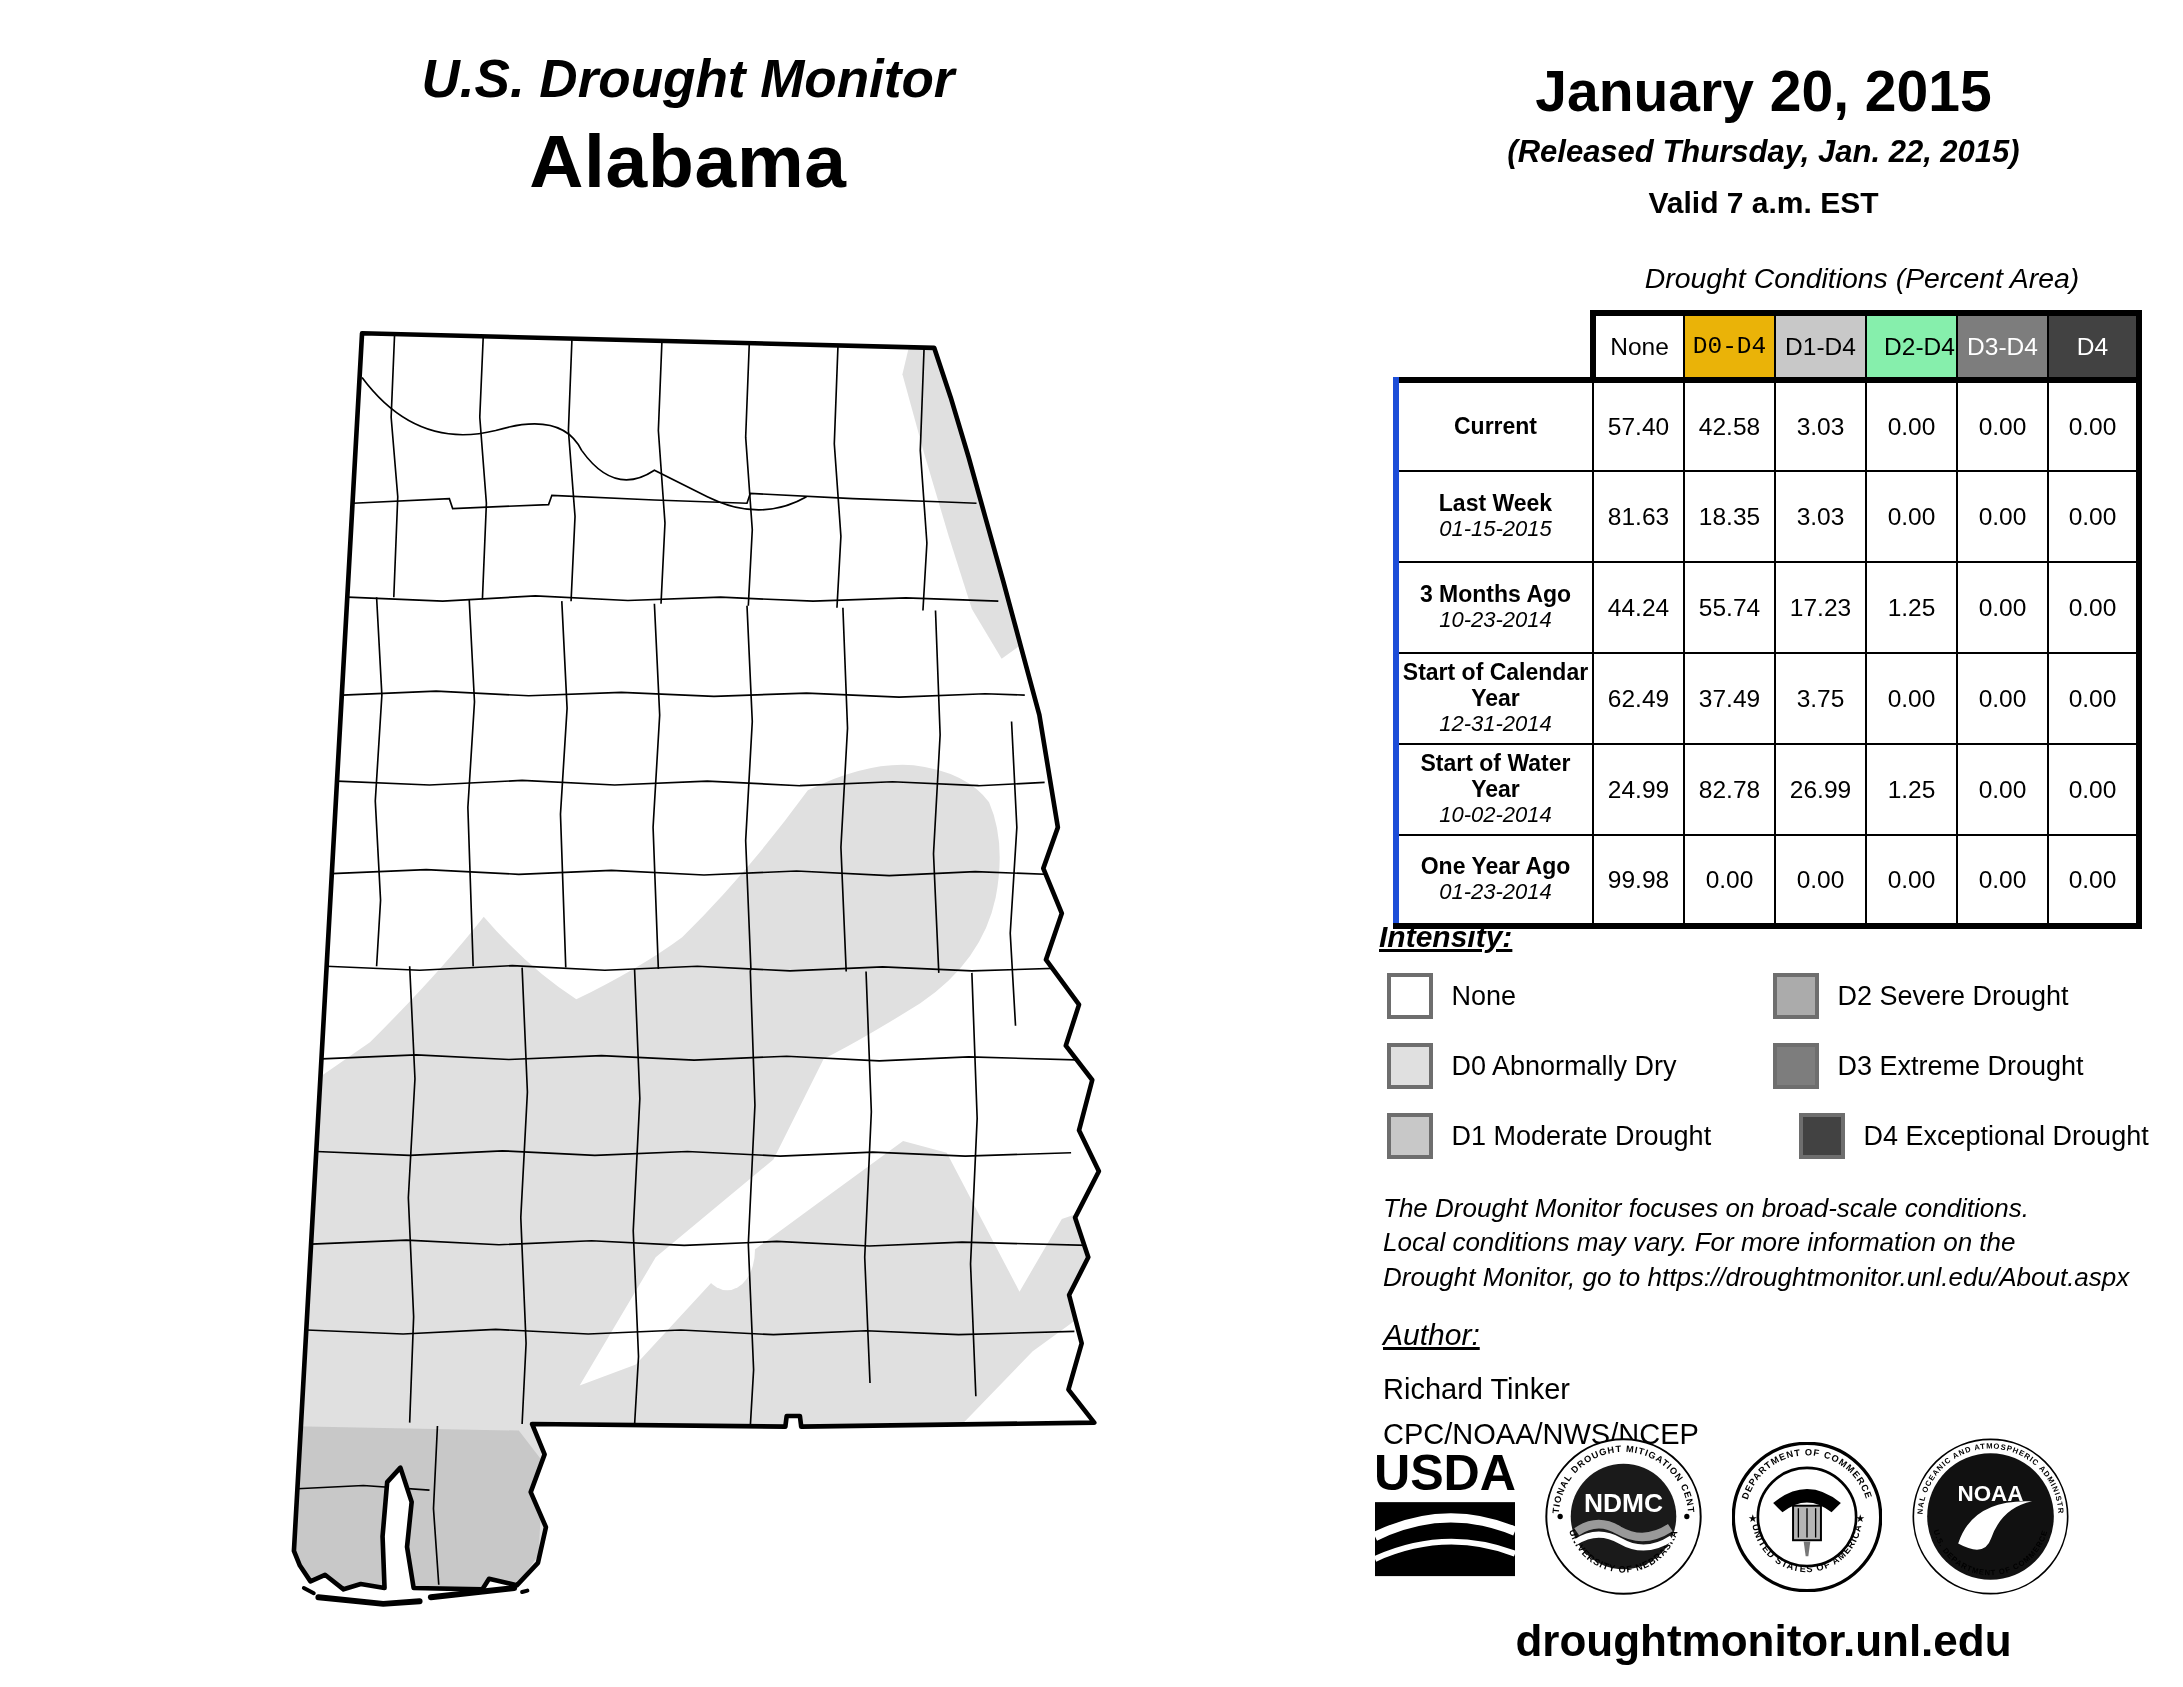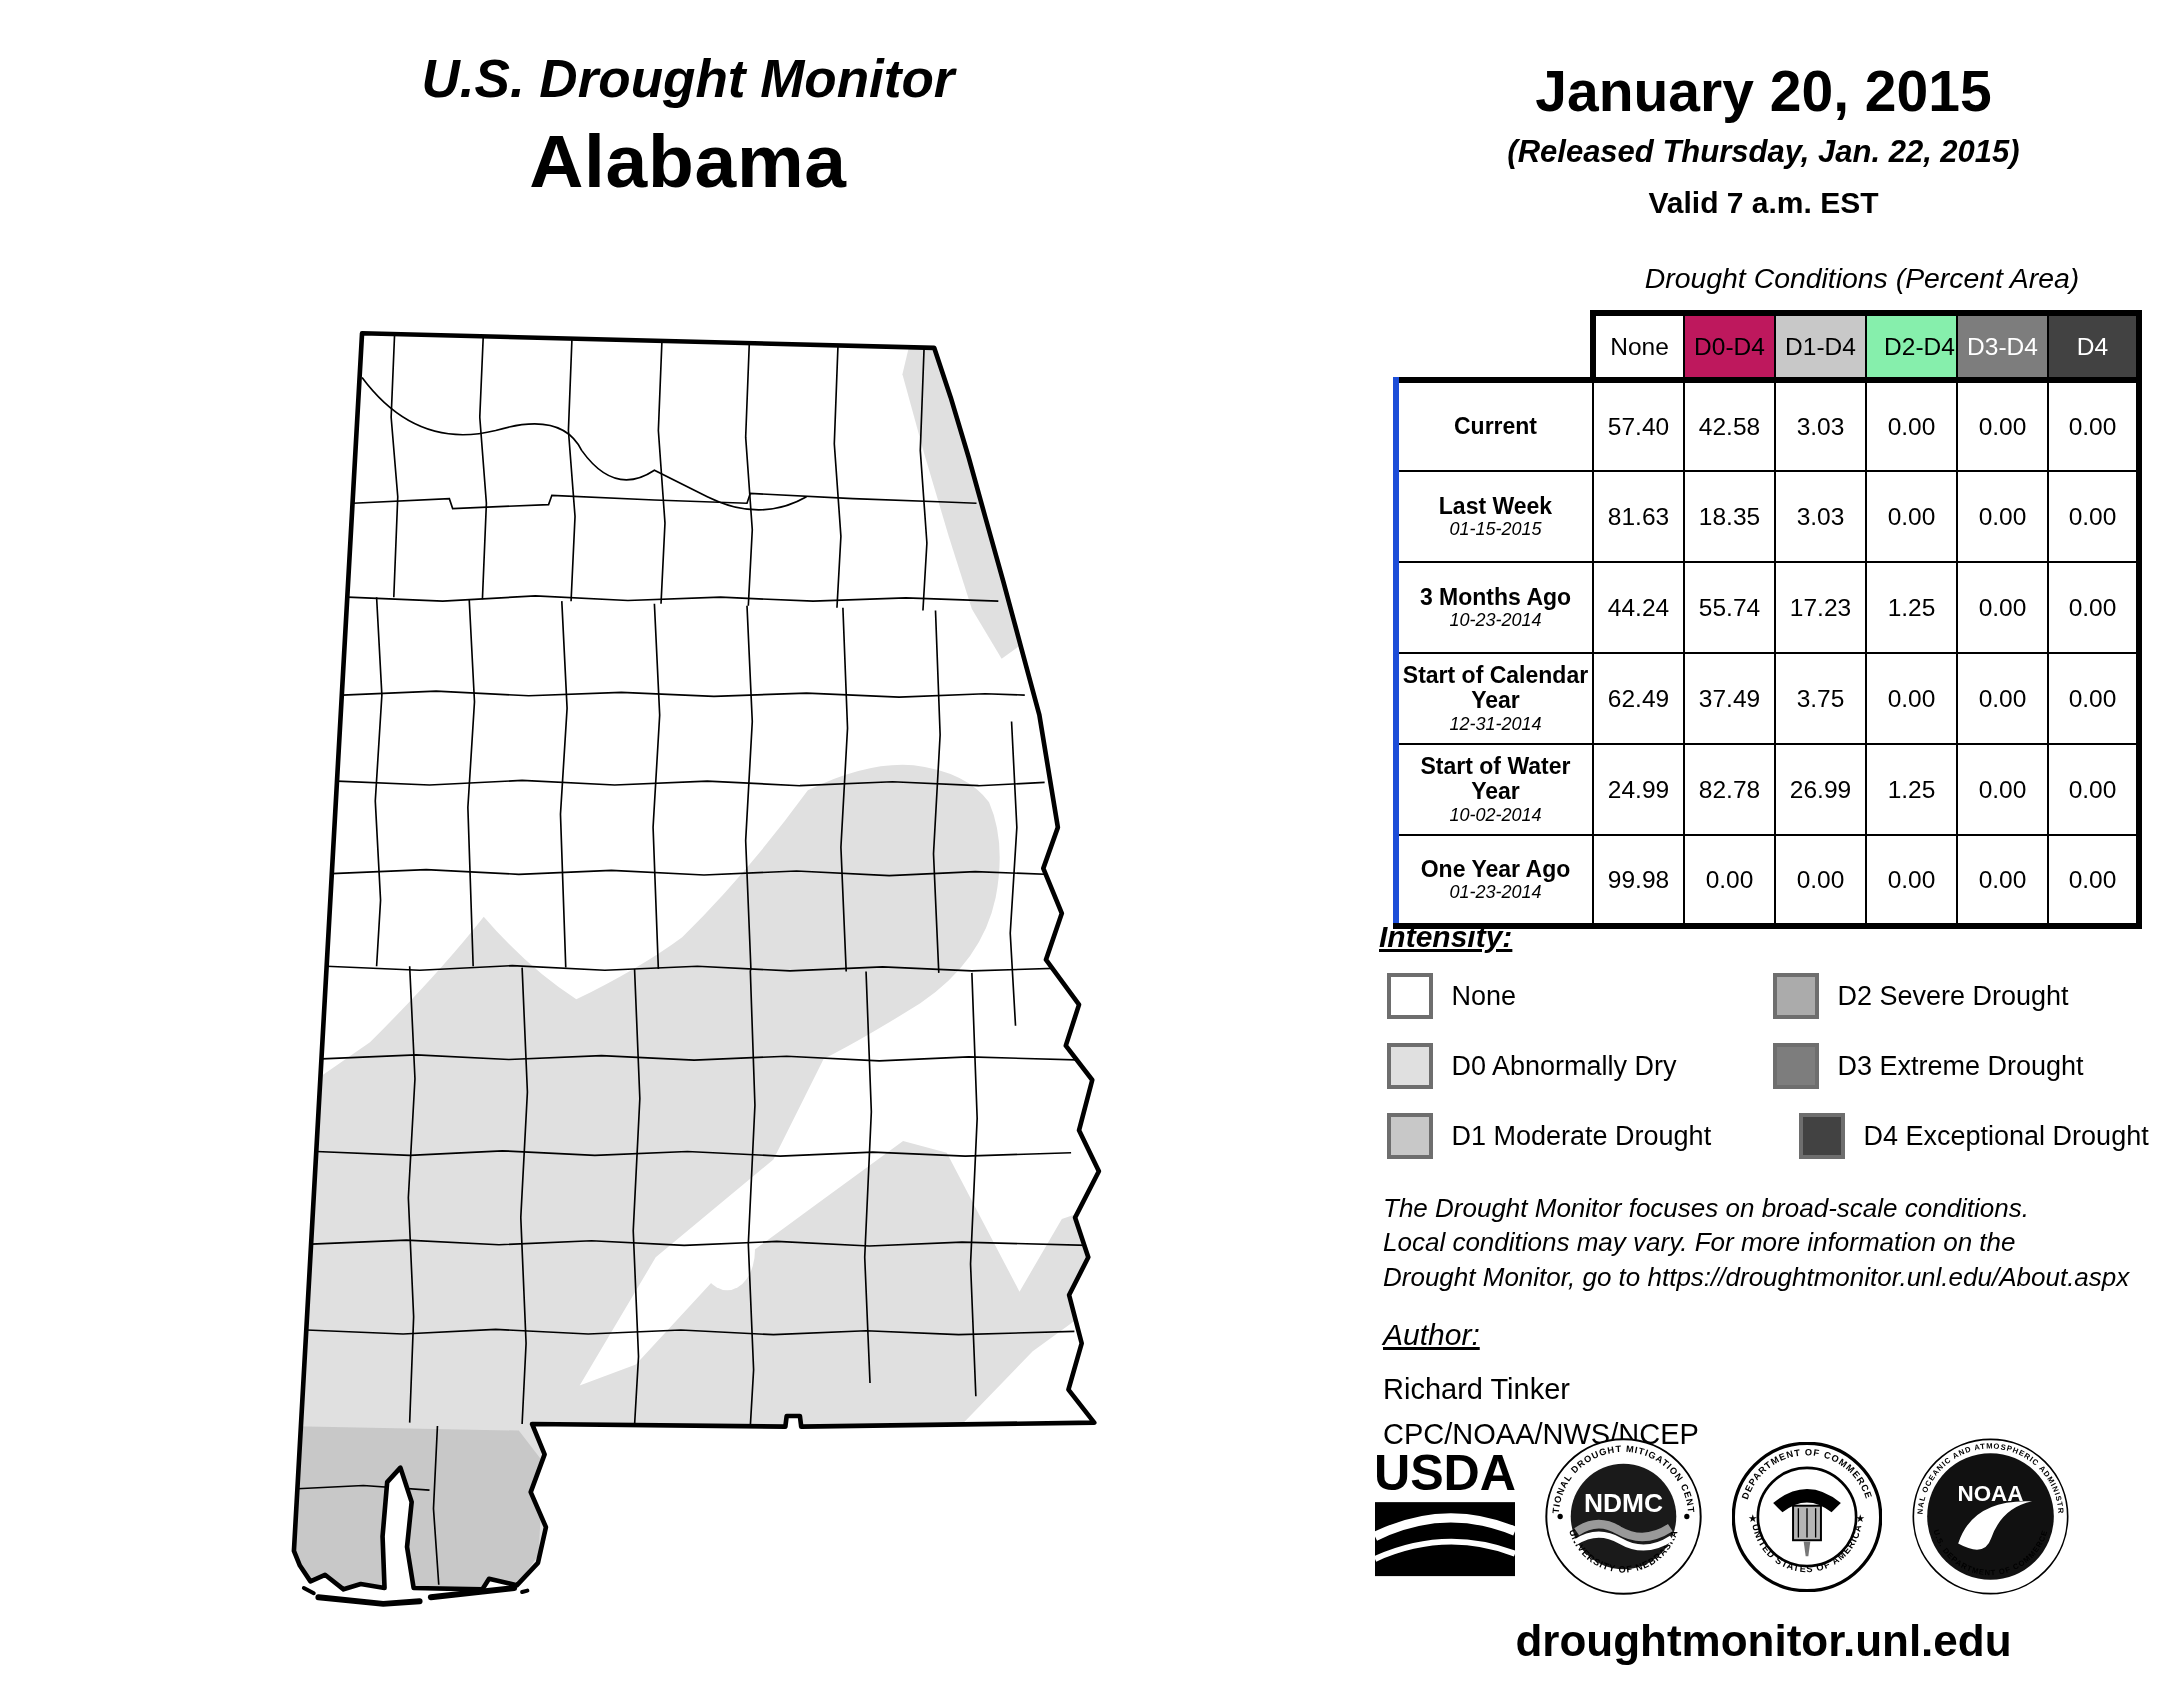--- a/index.html
+++ b/index.html
@@ -17,32 +17,32 @@
   #date-released{font-size:31px;font-weight:bold;font-style:italic;margin-top:16px;line-height:1.0;}
   #date-valid{font-size:30px;font-weight:bold;margin-top:21px;line-height:1.0;}
 
   
   #table-title{left:1590px;top:262px;width:544px;text-align:center;font-size:28.4px;font-style:italic;}
   #cond-table{left:1393px;top:310px;border-collapse:collapse;table-layout:fixed;}
   #cond-table td,#cond-table th{border:2.6px solid #000;text-align:center;vertical-align:middle;padding:0;}
   #cond-table .ghost{border:none;background:#fff;}
   #cond-table thead th{border-top:6px solid #000;border-bottom:6px solid #000;height:61px;font-weight:normal;font-size:24.5px;}
   #cond-table th.c-none{background:#fff;border-left:6px solid #000;}
-  #cond-table th.c-d0{background:#be185d;}
+  #cond-table th.c-d0{background:#eab308;font-family:Liberation Mono, monospace;}
   #cond-table th.c-d1{background:#c8c8c8;}
   #cond-table th.c-d2{background:#86efac;padding-left:16px;}
   #cond-table th.c-d3{background:#7d7d7d;color:#fff;margin-left:28px;}
   #cond-table th.c-d4{background:#424242;color:#fff;border-right:6px solid #000;}
   #cond-table tbody tr{height:91px;}
   #cond-table tbody td{font-size:24.5px;background:#fff;}
   #cond-table tbody td.lbl{border-left:6px solid #1d4ed8;font-weight:bold;font-size:23px;line-height:1.12;}
   #cond-table tbody td.vlast{border-right:6px solid #000;}
   #cond-table tbody tr:first-child td.lbl{border-top:6px solid #000;}
   #cond-table tbody tr:last-child td{border-bottom:6px solid #000;}
-  .lbl-date{font-weight:normal;font-style:italic;font-size:18px;}
+  .lbl-date{font-weight:normal;font-style:italic;font-size:22px;}
   .lbl-date:empty{display:none;}
 
   
   #legend{left:1379px;top:920px;width:794px;height:265px;}
   #legend-title{font-size:30px;font-style:italic;font-weight:bold;text-decoration:underline;}
   .legend-item{position:absolute;display:flex;align-items:center;}
   .swatch{width:38px;height:38px;border:4px solid #6e6e6e;flex:0 0 auto;}
   .sw-none{background:#ffffff;}
   .sw-d0{background:#e0e0e0;}
   .sw-d1{background:#c8c8c8;}

